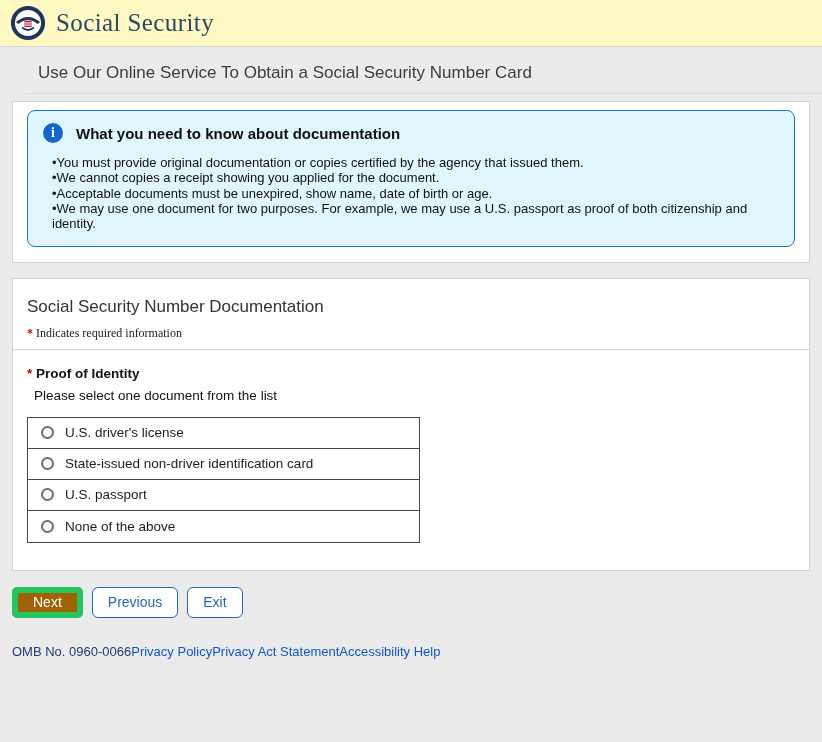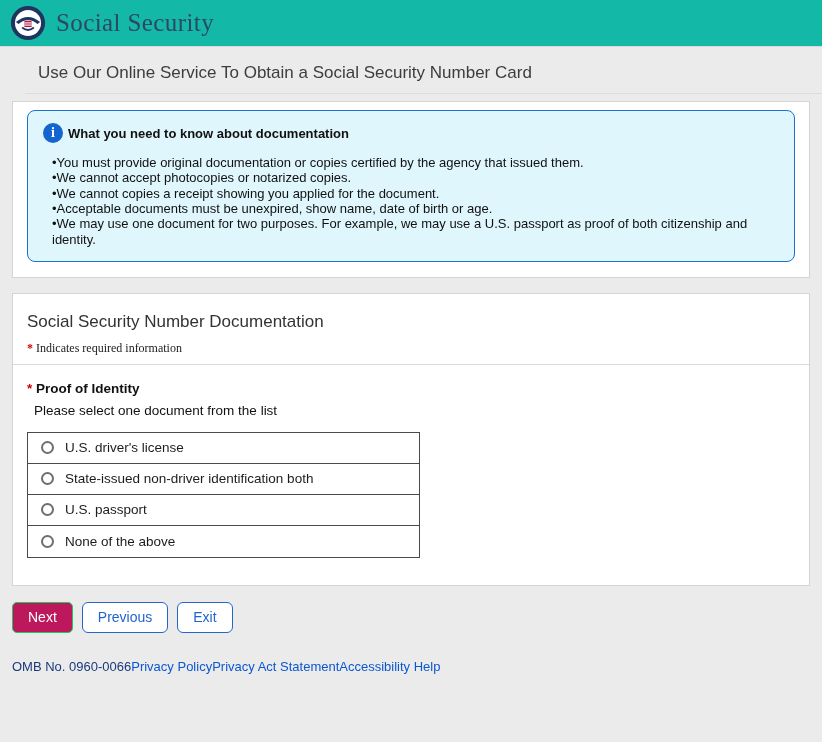--- a/index.html
+++ b/index.html
@@ -7,21 +7,21 @@
   body {
     width: 822px; height: 742px;
     background: #ebebeb;
     font-family: "Liberation Sans", sans-serif;
     color: #1a1a1a;
     overflow: hidden;
   }
 
   
   .topbar {
-    height: 47px; background: #14b8a6;
+    height: 47px; background: #fef9c3;
     border-bottom: 1px solid #d8d8d8;
     display: flex; align-items: center;
     padding-left: 10px;
   }
   .seal { width: 36px; height: 36px; display: block; }
   .brand {
     font-family: "Liberation Serif", "DejaVu Serif", serif;
     font-size: 25px; color: #2d4866; margin-left: 10px;
     letter-spacing: 0.4px;
   }
@@ -50,21 +50,21 @@
     background: #dff6fc; border: 1.5px solid #1d6fd0;
     border-radius: 8px; padding: 12px 15px 14px;
   }
   .info-head { display: flex; align-items: center; }
   .info-icon {
     width: 20px; height: 20px; border-radius: 50%;
     background: #1565d0; color: #fff; flex: 0 0 20px;
     display: flex; align-items: center; justify-content: center;
     font-family: "Liberation Serif", serif; font-weight: bold; font-size: 14px;
   }
-  .info-title { font-weight: bold; font-size: 13px; margin-left: 5px; color: #111; }
+  .info-title { font-weight: bold; font-size: 15px; margin-left: 13px; color: #111; }
   .info-bullets {
     margin: 12px 0 0; padding: 0 6px 0 9px; list-style: none;
     font-size: 13px; line-height: 1.18; color: #111;
   }
   .info-bullets li::before { content: "\2022 "; }
 
   
   .panel2-body { padding: 16px 14px 27px; }
   .field-label { font-size: 13.5px; font-weight: bold; color: #111; }
   .field-hint { font-size: 13.5px; color: #111; margin: 7px 0 14px 7px; }
@@ -80,21 +80,21 @@
   }
   .option-label { margin-left: 11px; font-size: 13.5px; color: #1c1c1c; }
 
   
   .button-row { margin: 16px 12px 0; display: flex; gap: 9px; }
   .btn {
     font-family: inherit; font-size: 14px; height: 31px;
     display: inline-flex; align-items: center; justify-content: center;
     padding: 0 15px; cursor: pointer;
   }
-  .btn-primary { background: #be185d; border: 1px solid #22c55e; color: #fff; border-radius: 5px; }
+  .btn-primary { background: #a16207; border: 6px solid #22c55e; color: #fff; border-radius: 5px; }
   .btn-outline { background: #fff; border: 1.5px solid #2365cb; color: #2365cb; border-radius: 6px; }
 
   
   .footer-links { margin: 26px 12px 0; display: flex; font-size: 13px; align-items: center; }
   .omb { color: #1b3a7c; }
   .flink { color: #0b57d0; cursor: pointer; }
 </style>
 </head>
 <body>
 
@@ -117,21 +117,20 @@
 
 <section class="panel panel1">
   <div class="panel1-body">
     <div class="info-box">
       <div class="info-head">
         <span class="info-icon">i</span>
         <span class="info-title">What you need to know about documentation</span>
       </div>
       <ul class="info-bullets">
         <li>You must provide original documentation or copies certified by the agency that issued them.</li>
-        <li>We cannot accept photocopies or notarized copies.</li>
         <li>We cannot copies a receipt showing you applied for the document.</li>
         <li>Acceptable documents must be unexpired, show name, date of birth or age.</li>
         <li>We may use one document for two purposes. For example, we may use a U.S. passport as proof of both citizenship and identity.</li>
       </ul>
     </div>
   </div>
 </section>
 
 <section class="panel panel2">
   <div class="panel-header">Social Security Number Documentation</div>
@@ -146,21 +145,21 @@
     </div>
     <div class="field-hint">Please select one document from the list</div>
 
     <div class="option-list">
       <div class="option-row">
         <span class="radio"></span>
         <span class="option-label">U.S. driver's license</span>
       </div>
       <div class="option-row">
         <span class="radio"></span>
-        <span class="option-label">State-issued non-driver identification both</span>
+        <span class="option-label">State-issued non-driver identification card</span>
       </div>
       <div class="option-row">
         <span class="radio"></span>
         <span class="option-label">U.S. passport</span>
       </div>
       <div class="option-row">
         <span class="radio"></span>
         <span class="option-label">None of the above</span>
       </div>
     </div>

